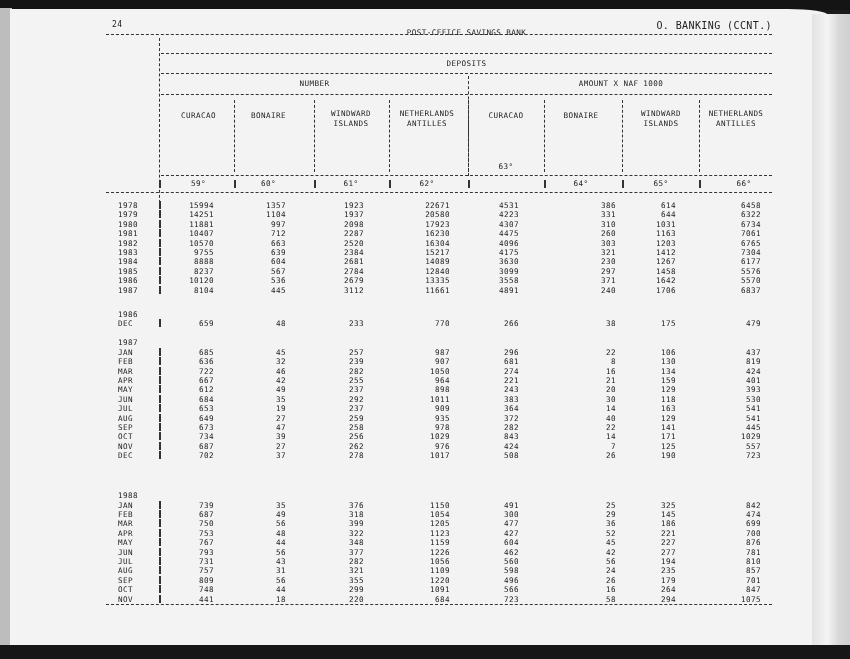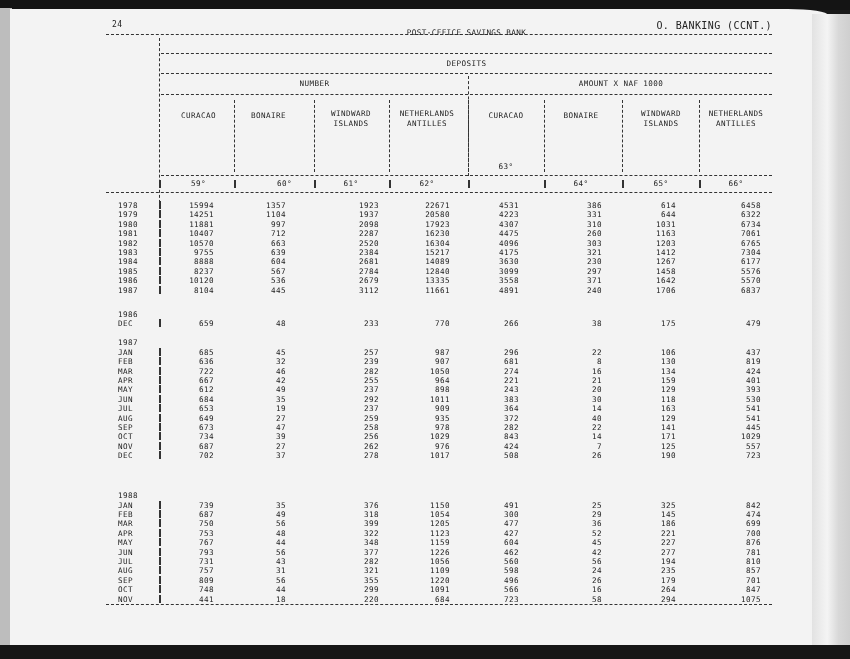--- a/index.html
+++ b/index.html
@@ -31,24 +31,24 @@
     }
     .vbar { position: absolute; width: 0; border-left: 1.6px dashed #333; }
     .tick { position: absolute; width: 2px; height: 8px; background: #333; }
     .hdr { text-align: center; font-size: 7.6px; line-height: 10px; }
     .row { position: absolute; left: 0; width: 666px; height: 9px; font-size: 7.6px; }
     .row span { position: absolute; text-align: right; }
     .lbl { left: 12px !important; text-align: left; }
     .bar { left: 53px !important; width: 2px; height: 8px; background: #333; top: 0; }
     .c0 { left: 60px; width: 48px; }
     .c1 { left: 140px; width: 40px; }
-    .c2 { left: 233px; width: 40px; }
+    .c2 { left: 218px; width: 40px; }
     .c3 { left: 298px; width: 46px; }
     .c4 { left: 365px; width: 48px; }
-    .c5 { left: 456px; width: 40px; }
+    .c5 { left: 470px; width: 40px; }
     .c6 { left: 520px; width: 50px; }
     .c7 { left: 605px; width: 50px; }
   </style>
 </head>
 <body>
 
 <div class="topbar"></div>
 <div class="leftedge"></div>
 <div class="page"></div>
 <div class="page-shadow"></div>
@@ -117,27 +117,27 @@
       <div class="vbar" style="left: 516px; top: 86px; height: 72px;"></div>
       <div class="tick" style="left: 516px; top: 166px;"></div>
       <div class="vbar" style="left: 593px; top: 86px; height: 72px;"></div>
       <div class="tick" style="left: 593px; top: 166px;"></div>
       <div class="tick" style="left: 53px; top: 166px;"></div>
     </div>
 
   <div class="dash" style="left:55px; top:161px; width:611px;"></div>
   <div id="codes">
       <div class="abs hdr" style="left: 60px; top: 165px; width: 65px;">59°</div>
-      <div class="abs hdr" style="left: 146px; top: 165px; width: 65px;">60°</div>
+      <div class="abs hdr" style="left: 130px; top: 165px; width: 65px;">60°</div>
       <div class="abs hdr" style="left: 210px; top: 165px; width: 70px;">61°</div>
       <div class="abs hdr" style="left: 285px; top: 165px; width: 72px;">62°</div>
       <div class="abs hdr" style="left: 365px; top: 148px; width: 70px;">63°</div>
       <div class="abs hdr" style="left: 440px; top: 165px; width: 70px;">64°</div>
       <div class="abs hdr" style="left: 520px; top: 165px; width: 70px;">65°</div>
-      <div class="abs hdr" style="left: 595px; top: 165px; width: 70px;">66°</div>
+      <div class="abs hdr" style="left: 595px; top: 165px; width: 70px; padding-left: 8px;">66°</div>
     </div>
   <div class="dash" style="left:0; top:178px; width:666px;"></div>
 
   <div id="body">
       <div class="row" style="top: 187px;">
         <span class="lbl">1978</span>
         <span class="bar"></span>
         <span class="c0">15994</span>
         <span class="c1">1357</span>
         <span class="c2">1923</span>

